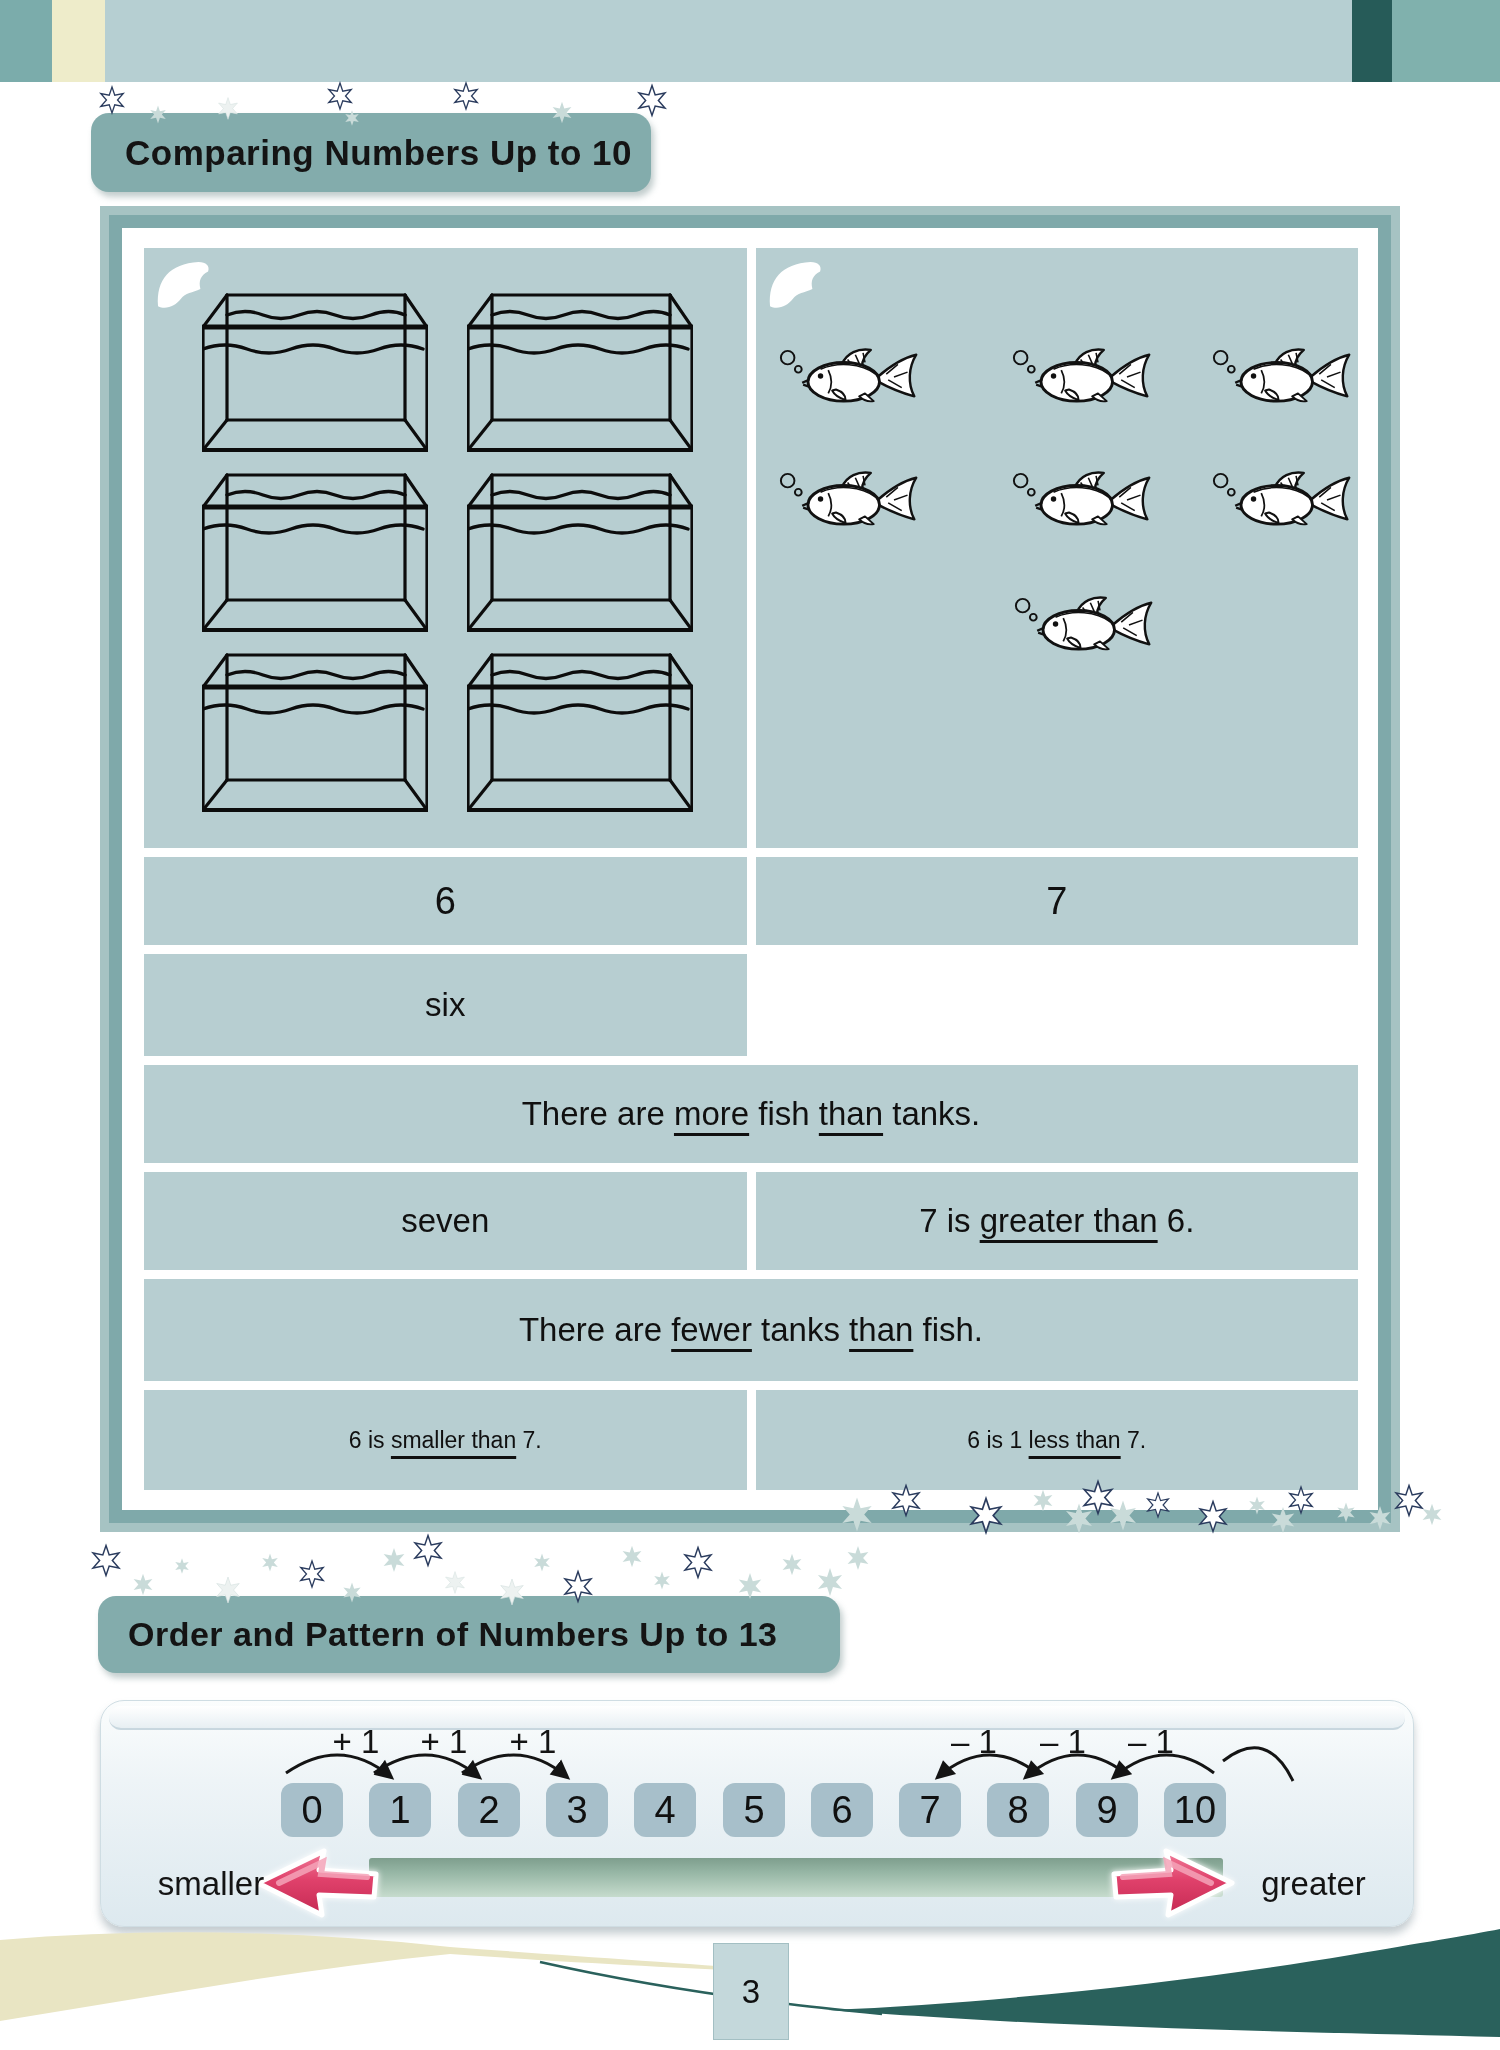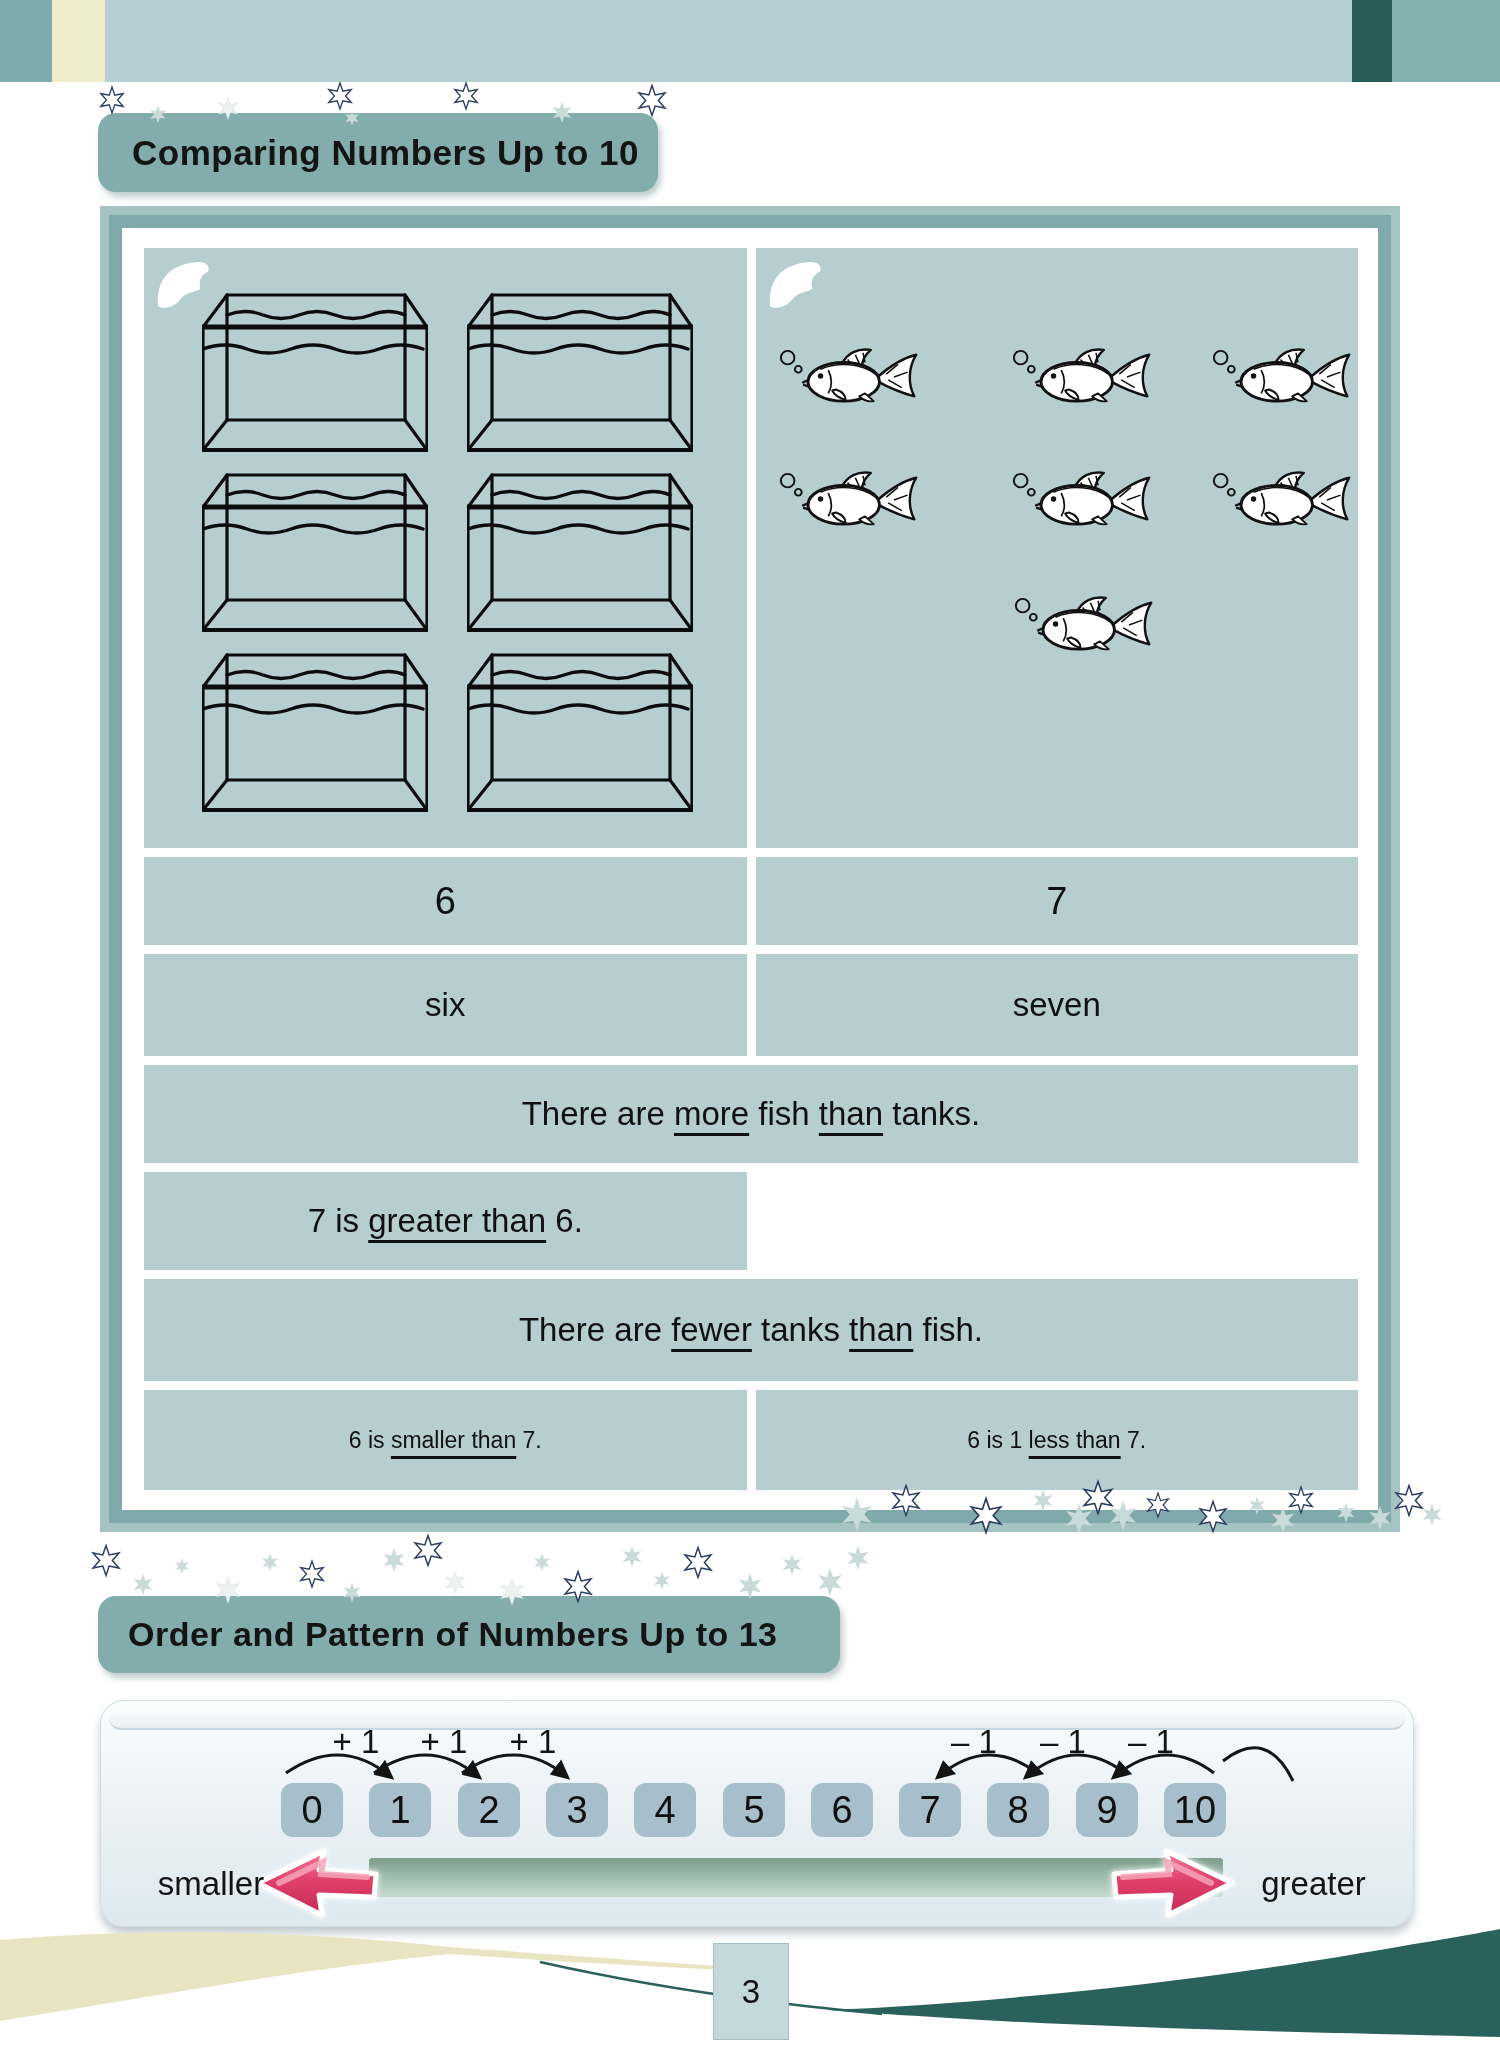--- a/index.html
+++ b/index.html
@@ -10,21 +10,21 @@
   .seg{position:absolute;top:0;height:82px;}
   .seg1{left:0;width:52px;background:#7bacab;}
   .seg2{left:52px;width:53px;background:#eeecca;}
   .seg3{left:105px;width:1247px;background:#b6cfd2;}
   .seg4{left:1352px;width:40px;background:#265b58;}
   .seg5{left:1392px;width:108px;background:#80b1ad;}
   
   .badge{position:absolute;background:#83acac;border-radius:18px;
          box-shadow:3px 5px 6px rgba(120,145,145,.45);
          display:flex;align-items:center;}
-  .badge1{left:98px;top:113px;width:560px;height:79px;}
+  .badge1{left:91px;top:113px;width:560px;height:79px;}
   .badge2{left:98px;top:1596px;width:742px;height:77px;}
   .badge span{font-size:35px;font-weight:bold;color:#141414;padding-left:34px;letter-spacing:.5px;}
   
   .tbl-outer{position:absolute;left:100px;top:206px;width:1300px;height:1326px;
              background:#a6c3c3;padding:9px;box-sizing:border-box;}
   .tbl-mid{background:#7fa9aa;padding:13px;box-sizing:border-box;width:100%;height:100%;}
   .tbl-white{background:#ffffff;padding:20px 20px 16px 22px;box-sizing:border-box;width:100%;height:100%;}
   .tbl-grid{display:grid;grid-template-columns:1fr 1fr;
             grid-template-rows:600px 88px 102px 98px 98px 102px 100px;
             gap:9px;width:100%;height:100%;}
@@ -199,26 +199,26 @@
       <div class="cell">
         <span class="num">6</span>
       </div>
       <div class="cell">
         <span class="num">7</span>
       </div>
 
       <div class="cell">
         <span class="txt">six</span>
       </div>
+      <div class="cell span2 txt" style="font-size:33px;">
+        <span><span>There are </span><span class="u">more</span><span> fish </span><span class="u">than</span><span> tanks.</span></span>
+      </div>
+
       <div class="cell">
         <span class="txt">seven</span>
-      </div>
-
-      <div class="cell span2 txt" style="font-size:33px;">
-        <span><span>There are </span><span class="u">more</span><span> fish </span><span class="u">than</span><span> tanks.</span></span>
       </div>
 
       <div class="cell" style="font-size:33px;">
         <span><span>7 is </span><span class="u">greater than</span><span> 6.</span></span>
       </div>
 
       <div class="cell span2" style="font-size:33px;">
         <span><span>There are </span><span class="u">fewer</span><span> tanks </span><span class="u">than</span><span> fish.</span></span>
       </div>
 

